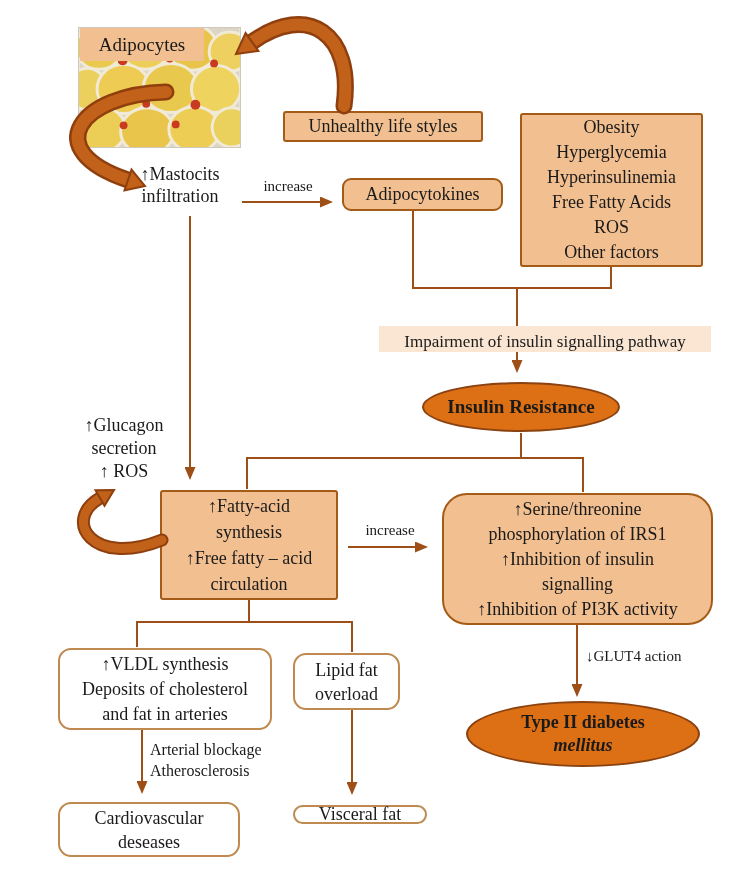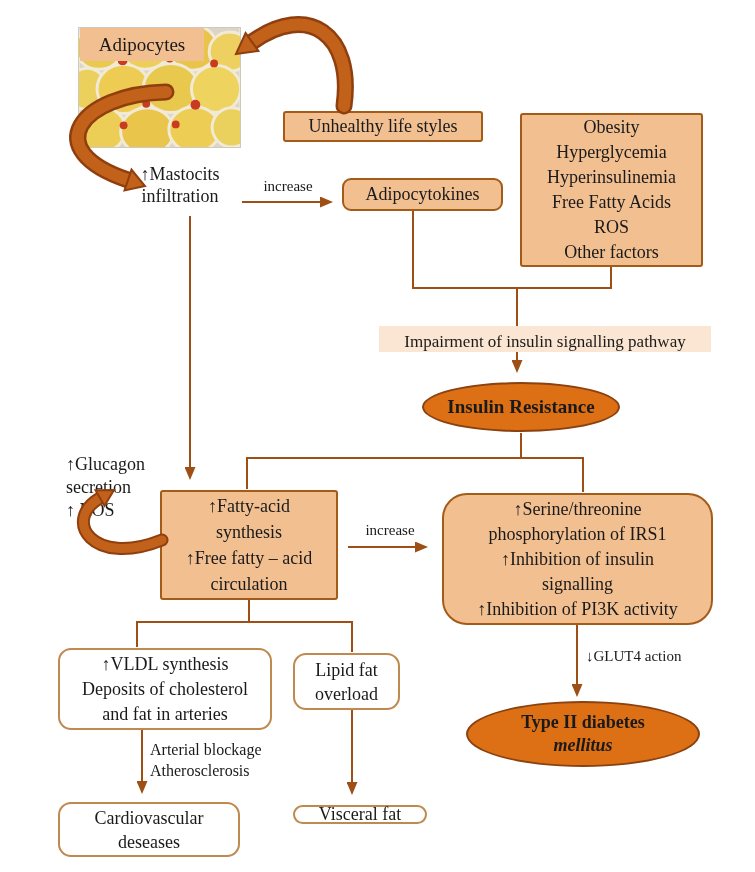--- a/index.html
+++ b/index.html
@@ -124,21 +124,21 @@
   </div>
 
   <div class="node band" style="left:343px;top:326px;width:332px;height:26px;font-size:17px;">
     <span>Impairment of insulin signalling pathway</span>
   </div>
 
   <div class="node ellipse" style="left:422px;top:382px;width:198px;height:50px;font-size:19px;">
     <div>Insulin Resistance</div>
   </div>
 
-  <div class="node plainText" style="left:66px;top:414px;width:116px;font-size:18px;line-height:23px;text-align:left;margin-top:39px;">
+  <div class="node plainText" style="left:66px;top:414px;width:116px;font-size:18px;line-height:23px;text-align:center;">
     <div>↑Glucagon</div>
     <div>secretion</div>
     <div>↑ ROS</div>
   </div>
 
   <div class="node box-peach" style="left:160px;top:490px;width:178px;height:110px;font-size:18px;line-height:26px;">
     <div>↑Fatty-acid</div>
     <div>synthesis</div>
     <div>↑Free fatty – acid</div>
     <div>circulation</div>

